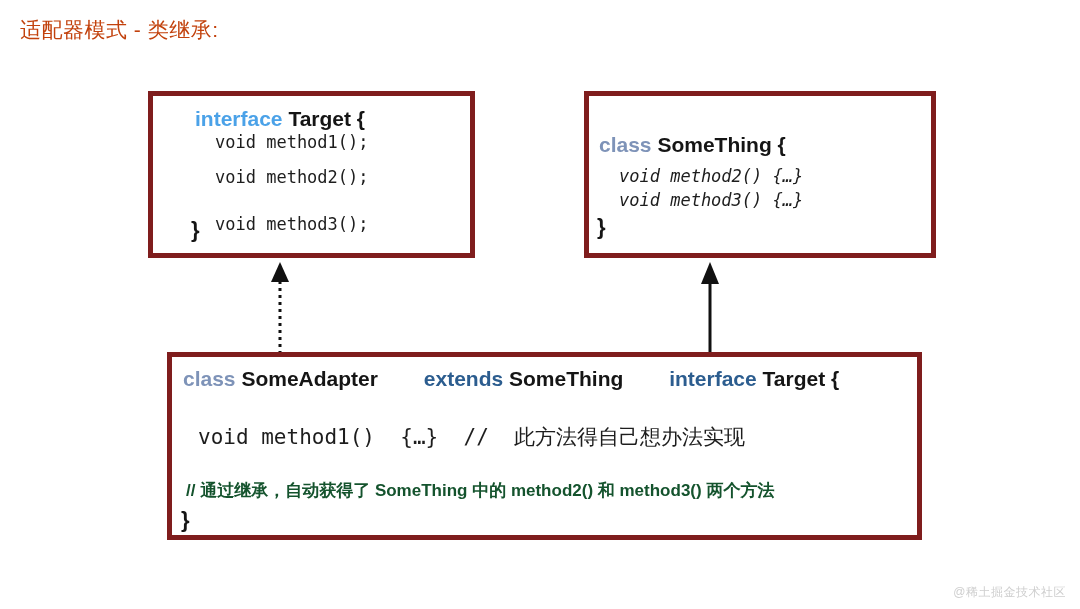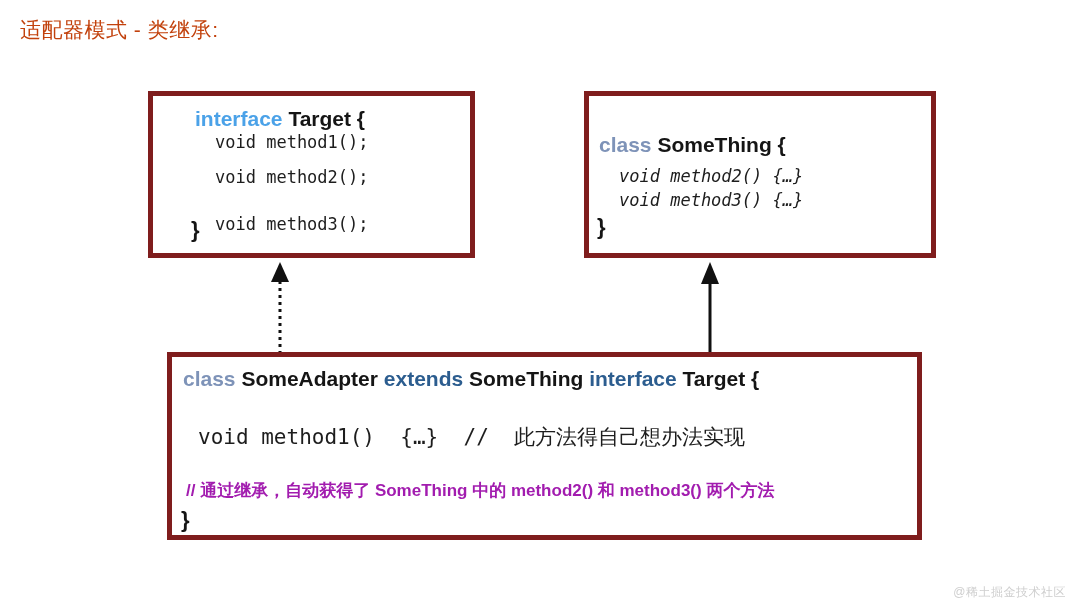--- a/index.html
+++ b/index.html
@@ -47,21 +47,21 @@
 
   
   .sig {
     font-family: "Liberation Sans", sans-serif;
     font-weight: bold;
     color: #151515;
     white-space: nowrap;
   }
   .kw-interface { color: #4ba2e8; }
   .kw-class-soft { color: #7e93b8; }
-  .kw-steel { color: #2c5d8f; }
+  .kw-steel { color: #2c5d8f; margin-left: 40px; }
 
   
   .mono {
     font-family: "DejaVu Sans Mono", "Liberation Mono", monospace;
     color: #1d1d1d;
     white-space: pre;
   }
 
   
   #box-target .sig {
@@ -129,21 +129,21 @@
     color: #1d1d1d;
     white-space: pre;
   }
   #box-adapter .note {
     position: absolute;
     left: 14px;
     top: 122px;
     font-family: "Liberation Sans", sans-serif;
     font-size: 17px;
     font-weight: bold;
-    color: #a21caf;
+    color: #14532d;
     white-space: nowrap;
   }
   #box-adapter .brace {
     position: absolute;
     left: 9px;
     top: 150px;
     font-size: 22px;
     font-family: "Liberation Sans", sans-serif;
     font-weight: bold;
     color: #151515;

